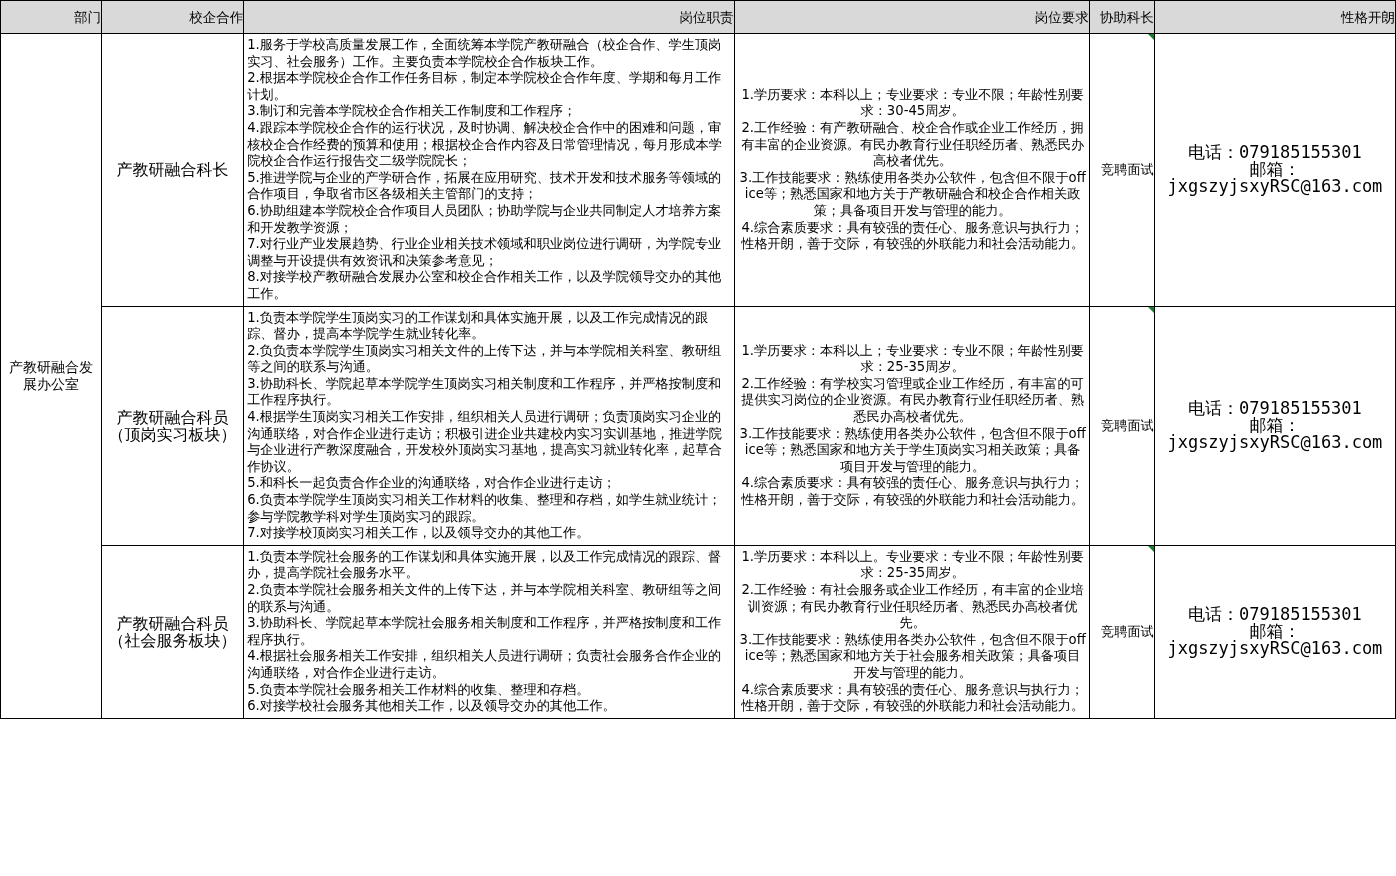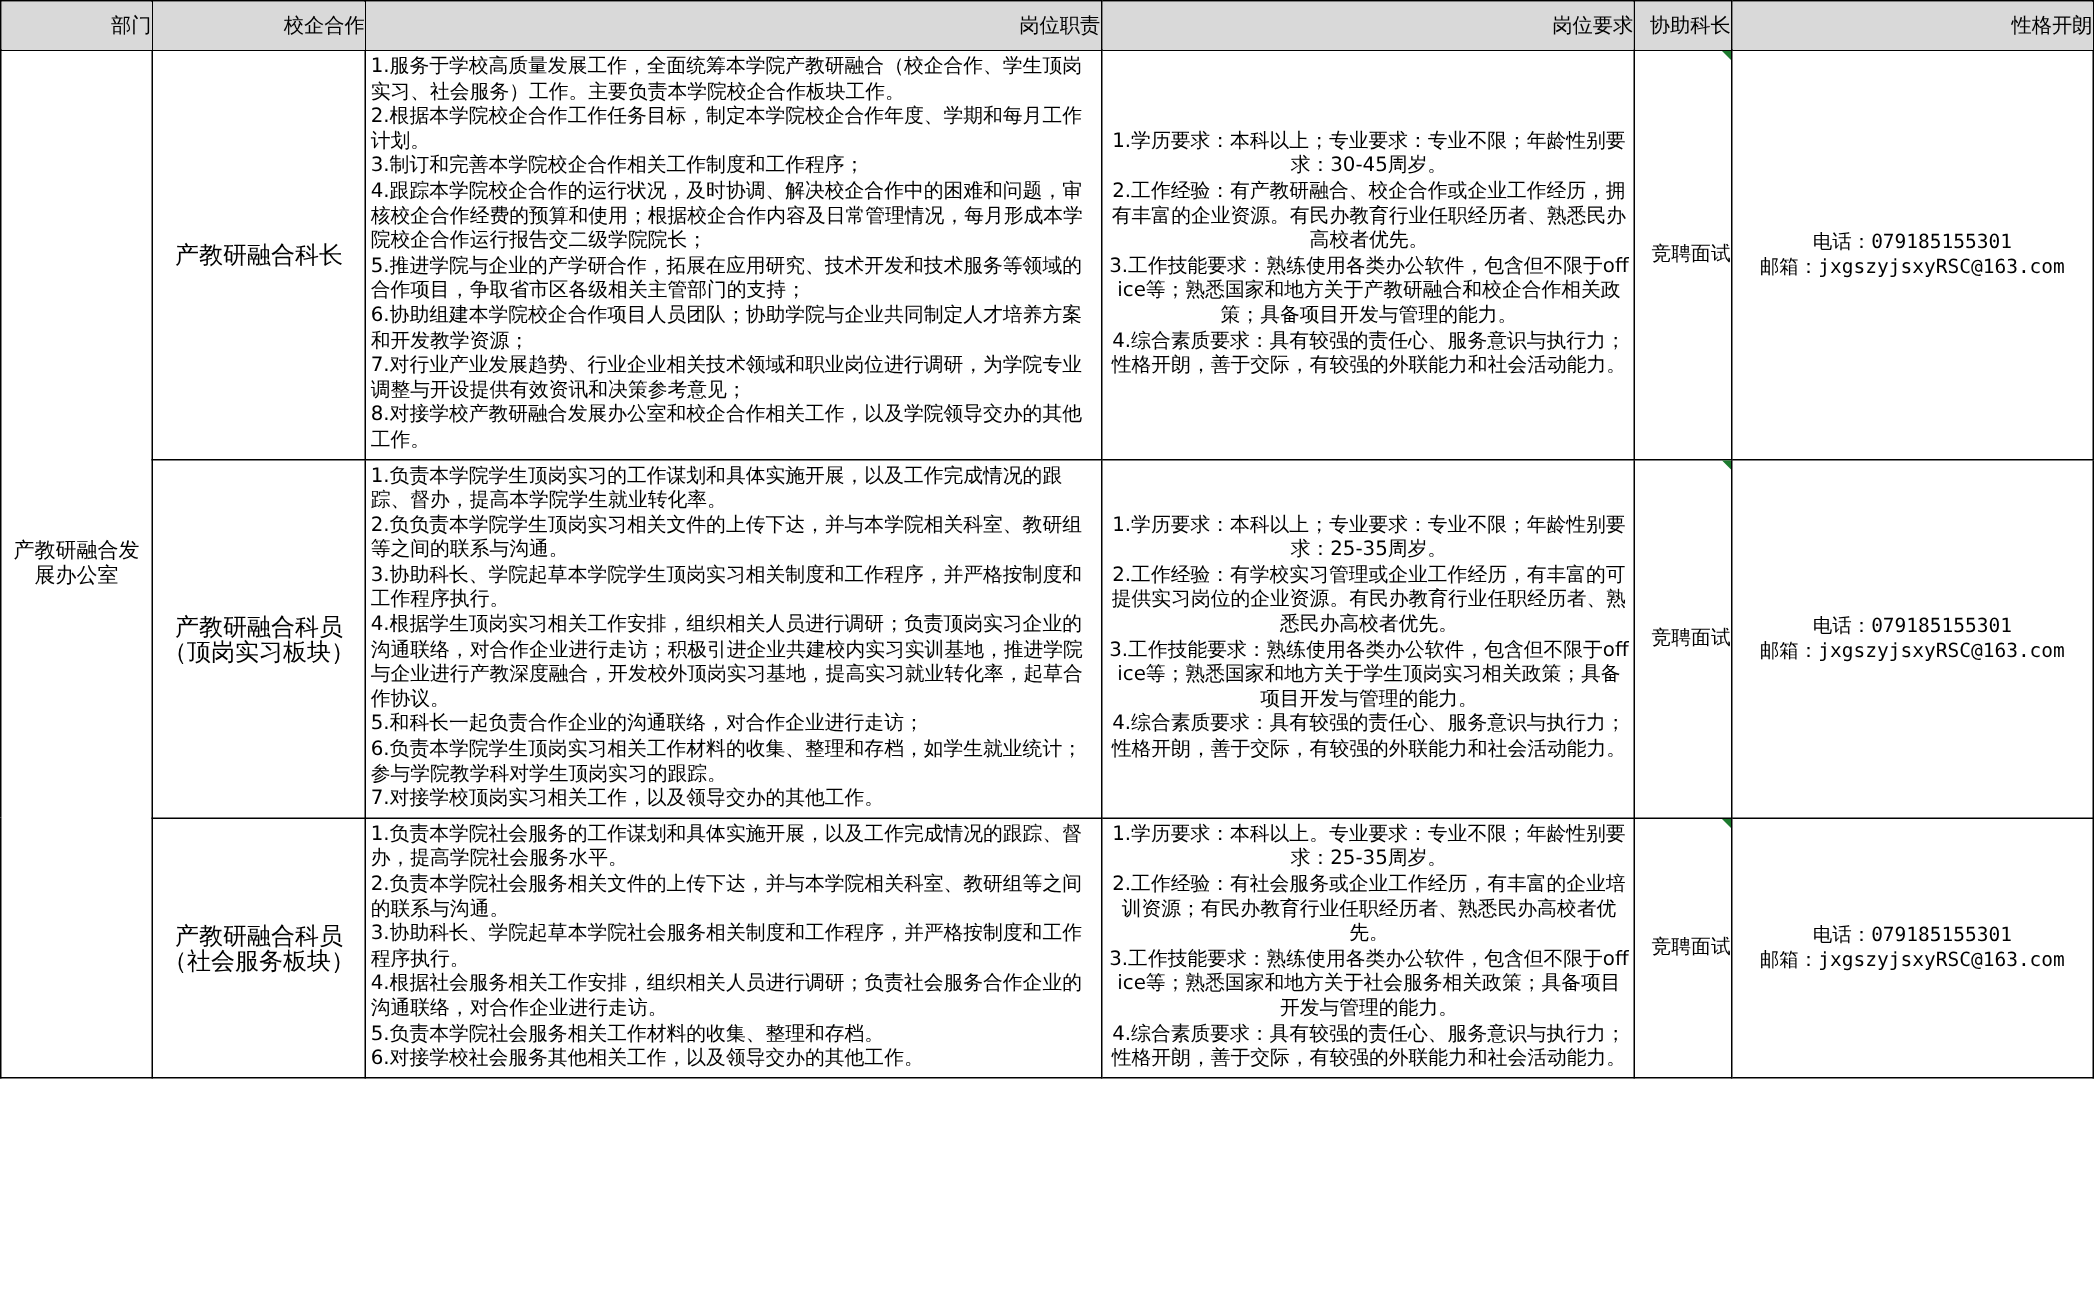--- a/index.html
+++ b/index.html
@@ -86,21 +86,21 @@
     line-height: 17px;
     white-space: pre-line;
   }
   .method-label {
     text-align: right;
     font-size: 13.2px;
     line-height: 17px;
   }
   .phone-block {
     text-align: center;
-    font-size: 13px;
+    font-size: 17px;
     line-height: 17px;
     white-space: pre-line;
     font-family: "DejaVu Sans Mono", "Liberation Mono", monospace;
   }
   
   .comment-marker {
     position: absolute;
     top: 0;
     right: 0;
     width: 0;

